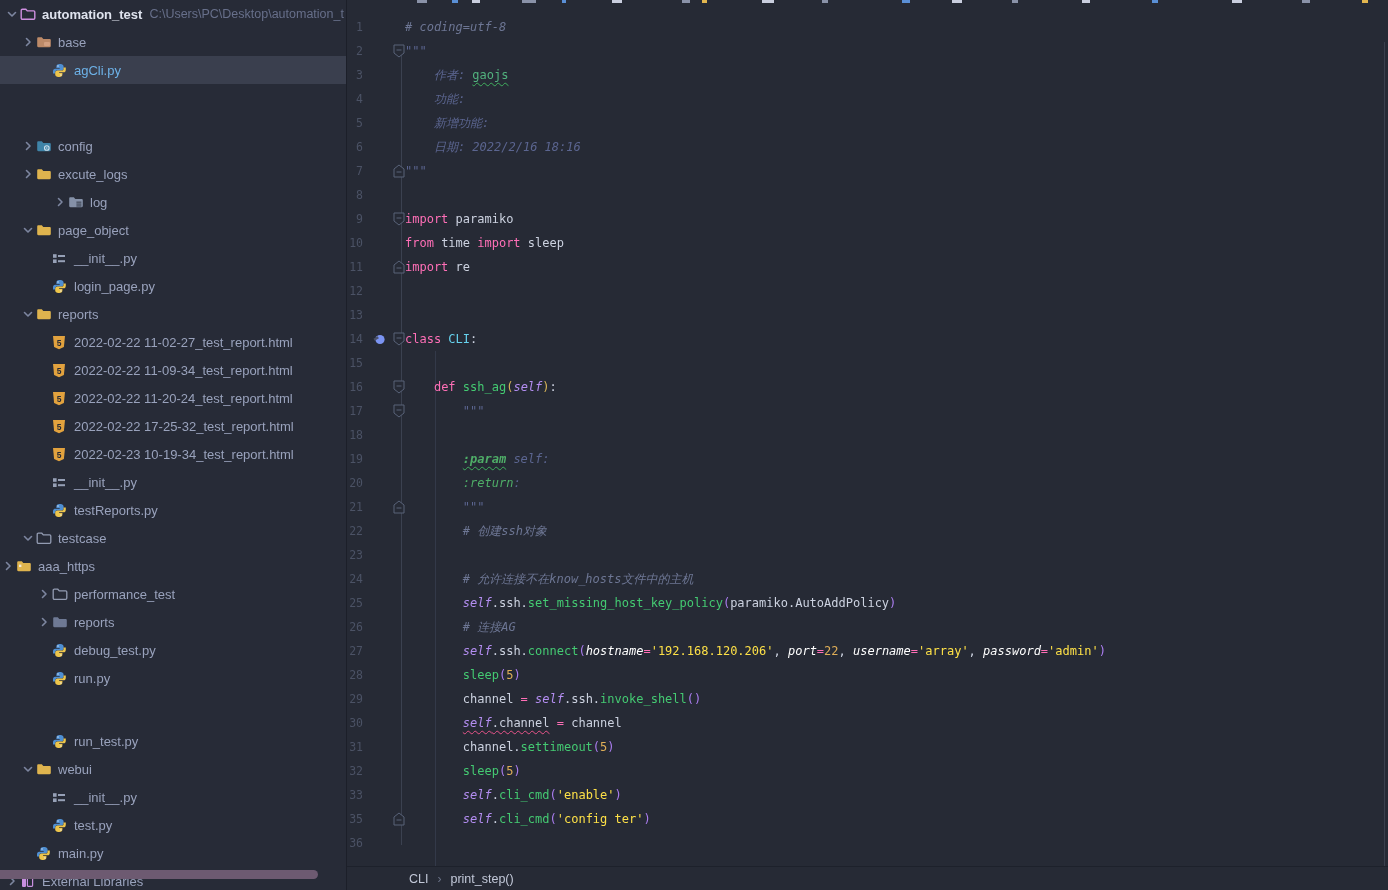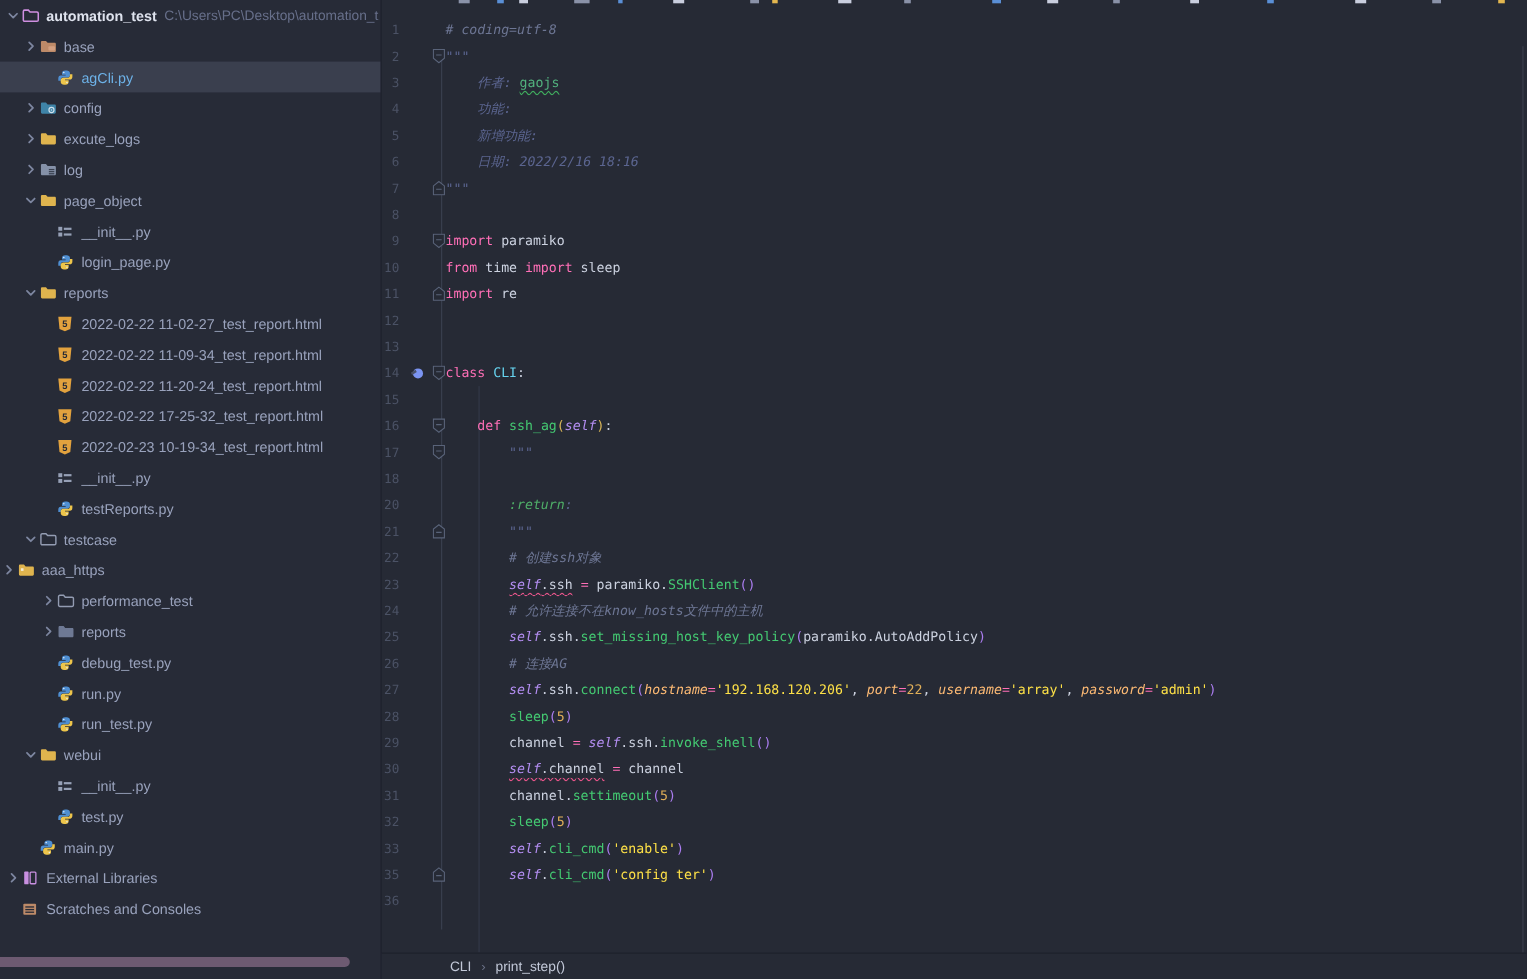--- a/index.html
+++ b/index.html
@@ -45,21 +45,21 @@
   .s-doctagw{color:#4fae68;font-weight:bold;font-style:italic;
              text-decoration:underline wavy #3fae5e 1px;text-underline-offset:3px;}
   .s-kw{color:#ff6fb7;}
   .s-plain{color:#ccd2e0;}
   .s-cls{color:#66d3ef;}
   .s-fn{color:#44ca72;}
   .s-self{color:#b48ef2;font-style:italic;}
   .s-selfw{color:#b48ef2;font-style:italic;
            text-decoration:underline wavy #e8548a 1px;text-underline-offset:3px;}
   .s-wpink{color:#ccd2e0;text-decoration:underline wavy #e8548a 1px;text-underline-offset:3px;}
-  .s-param{color:#fdba74;font-style:italic;}
+  .s-param{color:#ffffff;font-style:italic;}
   .s-str{color:#fde047;}
   .s-num{color:#dfae58;}
   .s-br{color:#ab7df0;}
   .s-brg{color:#d8b558;}
   .s-typo{color:#52b27e;text-decoration:underline wavy #3fae5e 1px;text-underline-offset:3px;}
 </style>
 </head>
 <body>
 
 <div class="app">
@@ -100,21 +100,21 @@
               <path d="M7.4 1C5.3 1 4.4 2 4.4 3.4V5h3.3v.7H3.2C1.8 5.7 1 6.7 1 8.3v2.2h2.3V9.1c0-1 .6-1.7 1.7-1.7h4.2c1.5 0 2.4-.9 2.4-2.3V3.4C11.6 2 10.2 1 8.6 1z" fill="#4f8fd2"></path>
               <g transform="rotate(180 7.4 7.5)">
                 <path d="M7.4 1C5.3 1 4.4 2 4.4 3.4V5h3.3v.7H3.2C1.8 5.7 1 6.7 1 8.3v2.2h2.3V9.1c0-1 .6-1.7 1.7-1.7h4.2c1.5 0 2.4-.9 2.4-2.3V3.4C11.6 2 10.2 1 8.6 1z" fill="#edc54b"></path>
               </g>
               <circle cx="6" cy="3" r=".7" fill="#e6ecf5"></circle>
               <circle cx="8.9" cy="12" r=".7" fill="#e6ecf5"></circle>
             </svg>
           </span>
           <span class="lbl">agCli.py</span>
         </div>
-        <div class="row" style="padding-left: 20px;">
+        <div class="row" style="padding-left: 20px; margin-top: 48px;">
           <span class="chev">
             <svg xmlns="http://www.w3.org/2000/svg" width="14" height="14" viewBox="0 0 14 14">
               <polyline points="5.5,3.5 9,7 5.5,10.5" fill="none" stroke="#7d86a0" stroke-width="1.6" stroke-linecap="round" stroke-linejoin="round"></polyline>
             </svg>
           </span>
           <span class="ico">
             <svg xmlns="http://www.w3.org/2000/svg" width="16" height="14" viewBox="0 0 16 14">
               <path d="M1.2 3.4c0-.7.5-1.2 1.2-1.2h3.4l1.5 1.7h6.3c.7 0 1.2.5 1.2 1.2v6c0 .7-.5 1.2-1.2 1.2H2.4c-.7 0-1.2-.5-1.2-1.2z" fill="#3f84a8"></path>
               <circle cx="10.8" cy="9" r="2.3" fill="none" stroke="#cfe0ec" stroke-width="1.1"></circle>
               <circle cx="10.8" cy="9" r=".7" fill="#cfe0ec"></circle>
@@ -128,21 +128,21 @@
               <polyline points="5.5,3.5 9,7 5.5,10.5" fill="none" stroke="#7d86a0" stroke-width="1.6" stroke-linecap="round" stroke-linejoin="round"></polyline>
             </svg>
           </span>
           <span class="ico">
             <svg xmlns="http://www.w3.org/2000/svg" width="16" height="14" viewBox="0 0 16 14">
               <path d="M1.2 3.4c0-.7.5-1.2 1.2-1.2h3.4l1.5 1.7h6.3c.7 0 1.2.5 1.2 1.2v6c0 .7-.5 1.2-1.2 1.2H2.4c-.7 0-1.2-.5-1.2-1.2z" fill="#dfb44e"></path>
             </svg>
           </span>
           <span class="lbl">excute_logs</span>
         </div>
-        <div class="row" style="padding-left: 20px;">
+        <div class="row" style="padding-left: 20px; margin-left: 32px;">
           <span class="chev">
             <svg xmlns="http://www.w3.org/2000/svg" width="14" height="14" viewBox="0 0 14 14">
               <polyline points="5.5,3.5 9,7 5.5,10.5" fill="none" stroke="#7d86a0" stroke-width="1.6" stroke-linecap="round" stroke-linejoin="round"></polyline>
             </svg>
           </span>
           <span class="ico">
             <svg xmlns="http://www.w3.org/2000/svg" width="16" height="14" viewBox="0 0 16 14">
               <path d="M1.2 3.4c0-.7.5-1.2 1.2-1.2h3.4l1.5 1.7h6.3c.7 0 1.2.5 1.2 1.2v6c0 .7-.5 1.2-1.2 1.2H2.4c-.7 0-1.2-.5-1.2-1.2z" fill="#8591a8"></path>
               <rect x="8.4" y="6.6" width="5" height="1.1" fill="#39404f"></rect>
               <rect x="8.4" y="8.5" width="5" height="1.1" fill="#39404f"></rect>
@@ -357,21 +357,21 @@
               <path d="M7.4 1C5.3 1 4.4 2 4.4 3.4V5h3.3v.7H3.2C1.8 5.7 1 6.7 1 8.3v2.2h2.3V9.1c0-1 .6-1.7 1.7-1.7h4.2c1.5 0 2.4-.9 2.4-2.3V3.4C11.6 2 10.2 1 8.6 1z" fill="#4f8fd2"></path>
               <g transform="rotate(180 7.4 7.5)">
                 <path d="M7.4 1C5.3 1 4.4 2 4.4 3.4V5h3.3v.7H3.2C1.8 5.7 1 6.7 1 8.3v2.2h2.3V9.1c0-1 .6-1.7 1.7-1.7h4.2c1.5 0 2.4-.9 2.4-2.3V3.4C11.6 2 10.2 1 8.6 1z" fill="#edc54b"></path>
               </g>
               <circle cx="6" cy="3" r=".7" fill="#e6ecf5"></circle>
               <circle cx="8.9" cy="12" r=".7" fill="#e6ecf5"></circle>
             </svg>
           </span>
           <span class="lbl">run.py</span>
         </div>
-        <div class="row" style="padding-left: 36px;">
+        <div class="row" style="padding-left: 36px; margin-top: 35px;">
           <span class="chev"></span>
           <span class="ico">
             <svg xmlns="http://www.w3.org/2000/svg" width="15" height="15" viewBox="0 0 15 15">
               <path d="M7.4 1C5.3 1 4.4 2 4.4 3.4V5h3.3v.7H3.2C1.8 5.7 1 6.7 1 8.3v2.2h2.3V9.1c0-1 .6-1.7 1.7-1.7h4.2c1.5 0 2.4-.9 2.4-2.3V3.4C11.6 2 10.2 1 8.6 1z" fill="#4f8fd2"></path>
               <g transform="rotate(180 7.4 7.5)">
                 <path d="M7.4 1C5.3 1 4.4 2 4.4 3.4V5h3.3v.7H3.2C1.8 5.7 1 6.7 1 8.3v2.2h2.3V9.1c0-1 .6-1.7 1.7-1.7h4.2c1.5 0 2.4-.9 2.4-2.3V3.4C11.6 2 10.2 1 8.6 1z" fill="#edc54b"></path>
               </g>
               <circle cx="6" cy="3" r=".7" fill="#e6ecf5"></circle>
               <circle cx="8.9" cy="12" r=".7" fill="#e6ecf5"></circle>
             </svg>
@@ -610,20 +610,25 @@
             </svg>
           </span>
           <span class="code-text"><span class="s-doc">        """</span></span>
         </div>
         <div class="line">
           <span class="ln">18</span>
           <span class="fold-cell"></span>
           <span class="code-text"></span>
         </div>
         <div class="line">
+          <span class="ln">19</span>
+          <span class="fold-cell"></span>
+          <span class="code-text"><span class="s-plain">        </span><span class="s-doctagw">:param</span><span class="s-doc"> self:</span></span>
+        </div>
+        <div class="line">
           <span class="ln">20</span>
           <span class="fold-cell"></span>
           <span class="code-text"><span class="s-plain">        </span><span class="s-doctag">:return</span><span class="s-doc">:</span></span>
         </div>
         <div class="line">
           <span class="ln">21</span>
           <span class="fold-cell">
             <svg class="marker" xmlns="http://www.w3.org/2000/svg" width="12" height="14">
               <path d="M1 13h10V5L6 1 1 5z" fill="#262a35" stroke="#596379"></path>
               <line x1="3.5" y1="8" x2="8.5" y2="8" stroke="#596379"></line>
@@ -632,21 +637,20 @@
           <span class="code-text"><span class="s-doc">        """</span></span>
         </div>
         <div class="line">
           <span class="ln">22</span>
           <span class="fold-cell"></span>
           <span class="code-text"><span class="s-plain">        </span><span class="s-comment"># 创建ssh对象</span></span>
         </div>
         <div class="line">
           <span class="ln">23</span>
           <span class="fold-cell"></span>
-          <span class="code-text"><span class="s-plain">        </span><span class="s-selfw">self</span><span class="s-wpink">.ssh</span><span class="s-plain"> </span><span class="s-kw">=</span><span class="s-plain"> paramiko.</span><span class="s-fn">SSHClient</span><span class="s-br">()</span></span>
         </div>
         <div class="line">
           <span class="ln">24</span>
           <span class="fold-cell"></span>
           <span class="code-text"><span class="s-plain">        </span><span class="s-comment"># 允许连接不在know_hosts文件中的主机</span></span>
         </div>
         <div class="line">
           <span class="ln">25</span>
           <span class="fold-cell"></span>
           <span class="code-text"><span class="s-plain">        </span><span class="s-self">self</span><span class="s-plain">.ssh.</span><span class="s-fn">set_missing_host_key_policy</span><span class="s-br">(</span><span class="s-plain">paramiko.AutoAddPolicy</span><span class="s-br">)</span></span>

